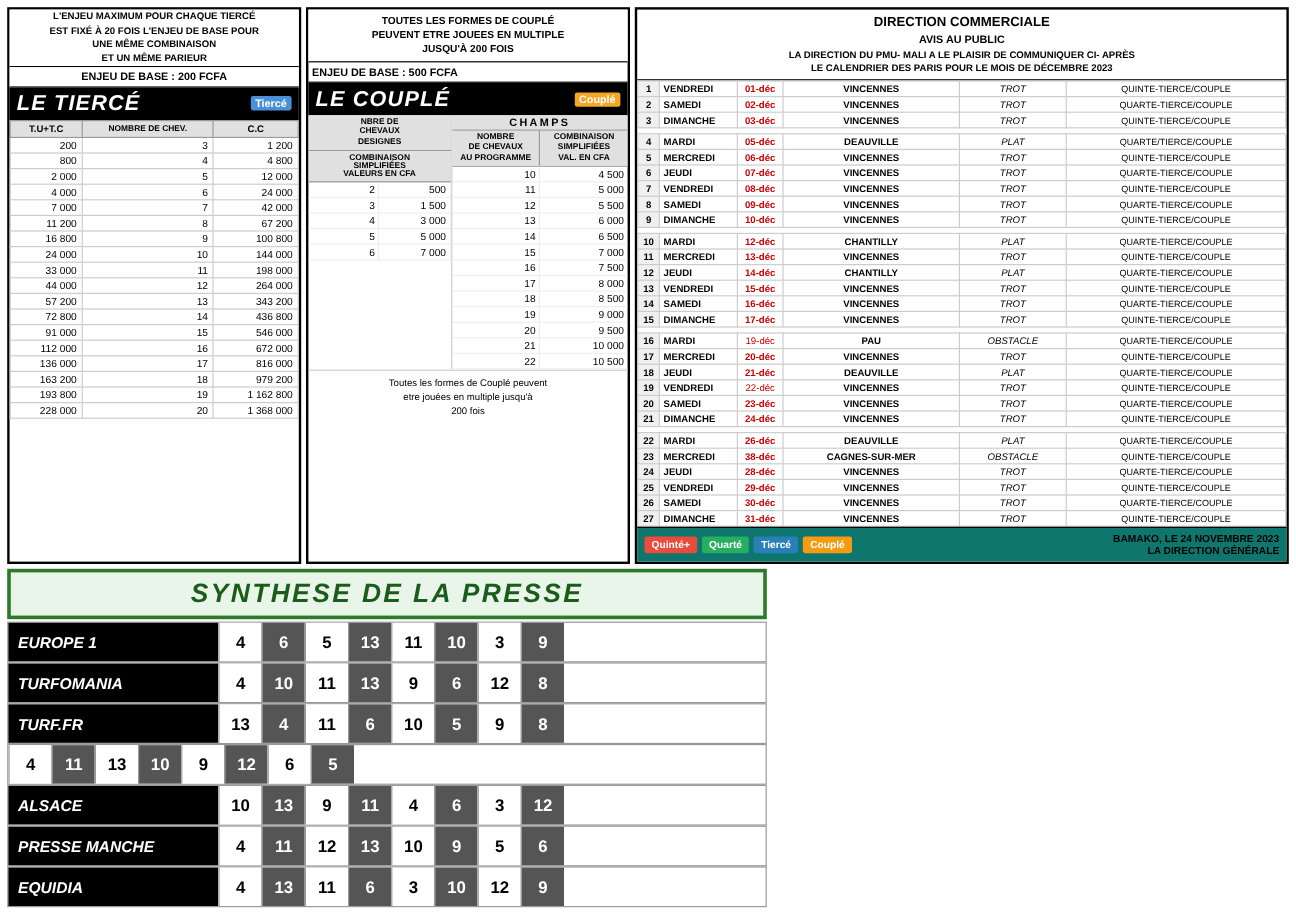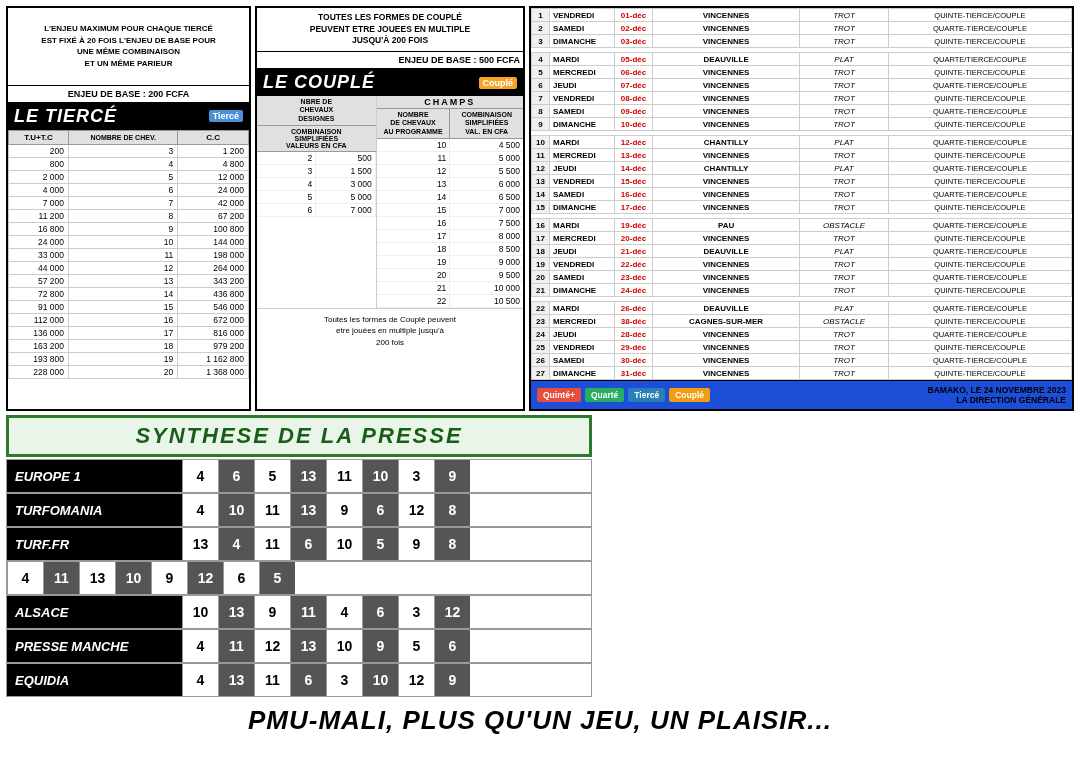--- a/index.html
+++ b/index.html
@@ -26,21 +26,21 @@
     
     .tierc-panel {
       border: 2px solid #000;
       width: 245px;
       flex-shrink: 0;
     }
 
     .tierc-header-box {
       background: #fff;
       border-bottom: 1px solid #000;
-      padding: 15px;
+      padding: 0;
       text-align: center;
       font-size: 9px;
       font-weight: bold;
       line-height: 1.3;
     }
 
     .tierc-enjeu {
       background: #fff;
       text-align: center;
       font-size: 9px;
@@ -111,21 +111,21 @@
       background: #fff;
       border-bottom: 1px solid #000;
       padding: 4px;
       text-align: center;
       font-size: 9px;
       font-weight: bold;
       line-height: 1.3;
     }
 
     .couple-enjeu {
-      text-align: right;
+      text-align: left;
       font-size: 9px;
       font-weight: bold;
       padding: 3px;
       border-bottom: 1px solid #000;
     }
 
     .couple-title-bar {
       background: #000;
       color: #fff;
       display: flex;
@@ -295,21 +295,21 @@
     .direction-table tr td:nth-child(3) {
       width: 38px;
     }
 
     .direction-footer {
       display: flex;
       justify-content: space-between;
       align-items: center;
       padding: 4px 6px;
       border-top: 1px solid #000;
-      background: #1d4ed8;
+      background: #0f766e;
     }
 
     .badge-row {
       display: flex;
       gap: 4px;
       align-items: center;
     }
 
     .badge {
       padding: 2px 6px;
@@ -345,21 +345,21 @@
       color: #1a5c1a;
       letter-spacing: 2px;
       text-transform: uppercase;
     }
 
     
     .press-section {
       display: flex;
       flex-direction: column;
       gap: 2px;
-      width: 586px;
+      width: 633px;
     }
 
     .press-row {
       display: flex;
       align-items: stretch;
       border: 1px solid #999;
       height: 34px;
     }
 
     .press-name {
@@ -636,20 +636,26 @@
               </div>
             </div>
         </div>
       </div>
       <div class="couple-footer" style="white-space:pre-line;">Toutes les formes de Couplé peuvent
 etre jouées en multiple jusqu'à
 200 fois</div>
     </div>
 
     <div class="direction-panel">
+      <div class="direction-header">
+        <div class="direction-title">DIRECTION COMMERCIALE</div>
+        <div class="direction-subtitle">AVIS AU PUBLIC</div>
+        <div class="direction-desc" style="font-size:8px;">LA DIRECTION DU PMU- MALI A LE PLAISIR DE COMMUNIQUER CI- APRÈS</div>
+        <div class="direction-desc" style="font-size:8px;">LE CALENDRIER DES PARIS POUR LE MOIS DE DÉCEMBRE 2023</div>
+      </div>
       <table class="direction-table">
         <tbody id="direction-tbody">
             <tr>
               <td style="background: rgb(240, 240, 240); font-weight: bold; text-align: center;">1</td>
               <td style="font-weight: bold; text-align: left;">VENDREDI</td>
               <td style="color: rgb(204, 0, 0); font-weight: bold;">01-déc</td>
               <td style="font-weight: bold;">VINCENNES</td>
               <td style="font-style: italic;">TROT</td>
               <td style="font-size: 7.5px;">QUINTE-TIERCE/COUPLE</td>
             </tr>
@@ -770,21 +776,21 @@
               <td style="font-weight: bold;">VINCENNES</td>
               <td style="font-style: italic;">TROT</td>
               <td style="font-size: 7.5px;">QUINTE-TIERCE/COUPLE</td>
             </tr>
             <tr>
               <td colspan="6" style="height: 5px; background: rgb(255, 255, 255); border: none;"></td>
             </tr>
             <tr>
               <td style="background: rgb(240, 240, 240); font-weight: bold; text-align: center;">16</td>
               <td style="font-weight: bold; text-align: left;">MARDI</td>
-              <td style="color: rgb(204, 0, 0); font-weight: bold;">19-déc</td>
+              <td style="color: rgb(204, 0, 0); font-weight: normal;">19-déc</td>
               <td style="font-weight: bold;">PAU</td>
               <td style="font-style: italic;">OBSTACLE</td>
               <td style="font-size: 7.5px;">QUARTE-TIERCE/COUPLE</td>
             </tr>
             <tr>
               <td style="background: rgb(240, 240, 240); font-weight: bold; text-align: center;">17</td>
               <td style="font-weight: bold; text-align: left;">MERCREDI</td>
               <td style="color: rgb(204, 0, 0); font-weight: bold;">20-déc</td>
               <td style="font-weight: bold;">VINCENNES</td>
               <td style="font-style: italic;">TROT</td>
@@ -794,21 +800,21 @@
               <td style="background: rgb(240, 240, 240); font-weight: bold; text-align: center;">18</td>
               <td style="font-weight: bold; text-align: left;">JEUDI</td>
               <td style="color: rgb(204, 0, 0); font-weight: bold;">21-déc</td>
               <td style="font-weight: bold;">DEAUVILLE</td>
               <td style="font-style: italic;">PLAT</td>
               <td style="font-size: 7.5px;">QUARTE-TIERCE/COUPLE</td>
             </tr>
             <tr>
               <td style="background: rgb(240, 240, 240); font-weight: bold; text-align: center;">19</td>
               <td style="font-weight: bold; text-align: left;">VENDREDI</td>
-              <td style="color: rgb(204, 0, 0); font-weight: bold;">22-déc</td>
+              <td style="color: rgb(204, 0, 0); font-weight: normal;">22-déc</td>
               <td style="font-weight: bold;">VINCENNES</td>
               <td style="font-style: italic;">TROT</td>
               <td style="font-size: 7.5px;">QUINTE-TIERCE/COUPLE</td>
             </tr>
             <tr>
               <td style="background: rgb(240, 240, 240); font-weight: bold; text-align: center;">20</td>
               <td style="font-weight: bold; text-align: left;">SAMEDI</td>
               <td style="color: rgb(204, 0, 0); font-weight: bold;">23-déc</td>
               <td style="font-weight: bold;">VINCENNES</td>
               <td style="font-style: italic;">TROT</td>

